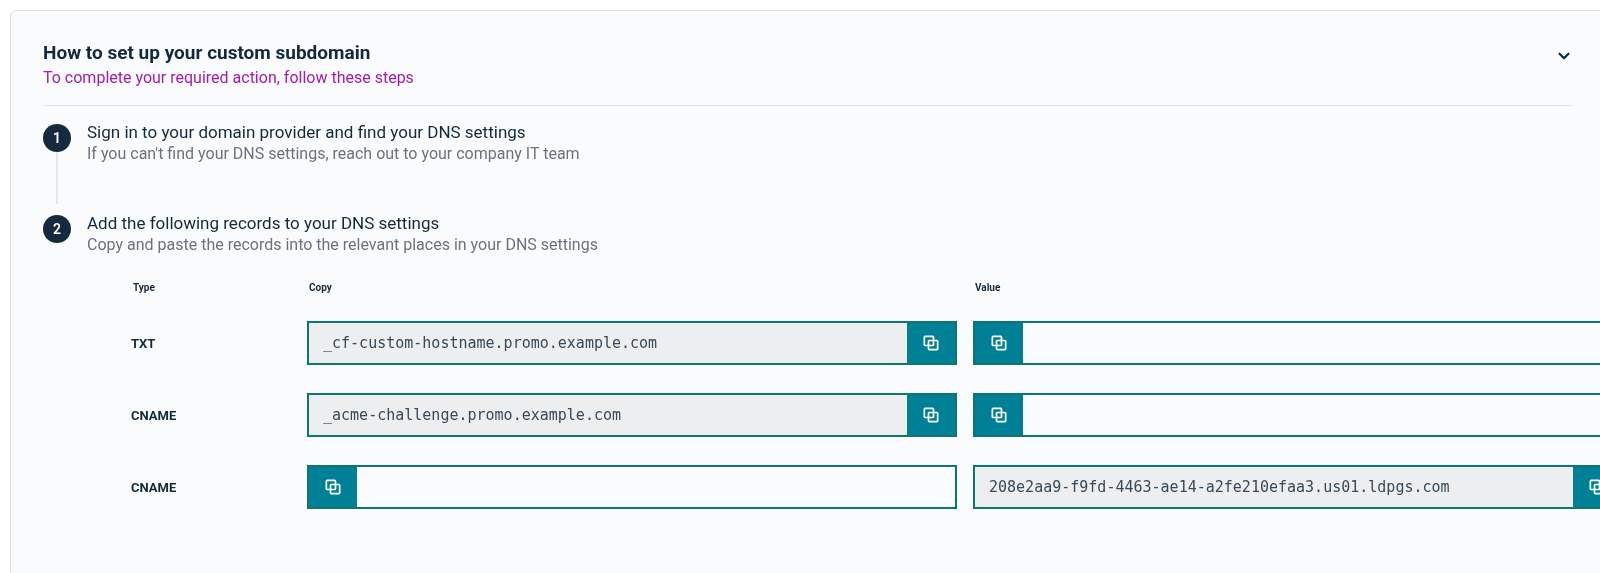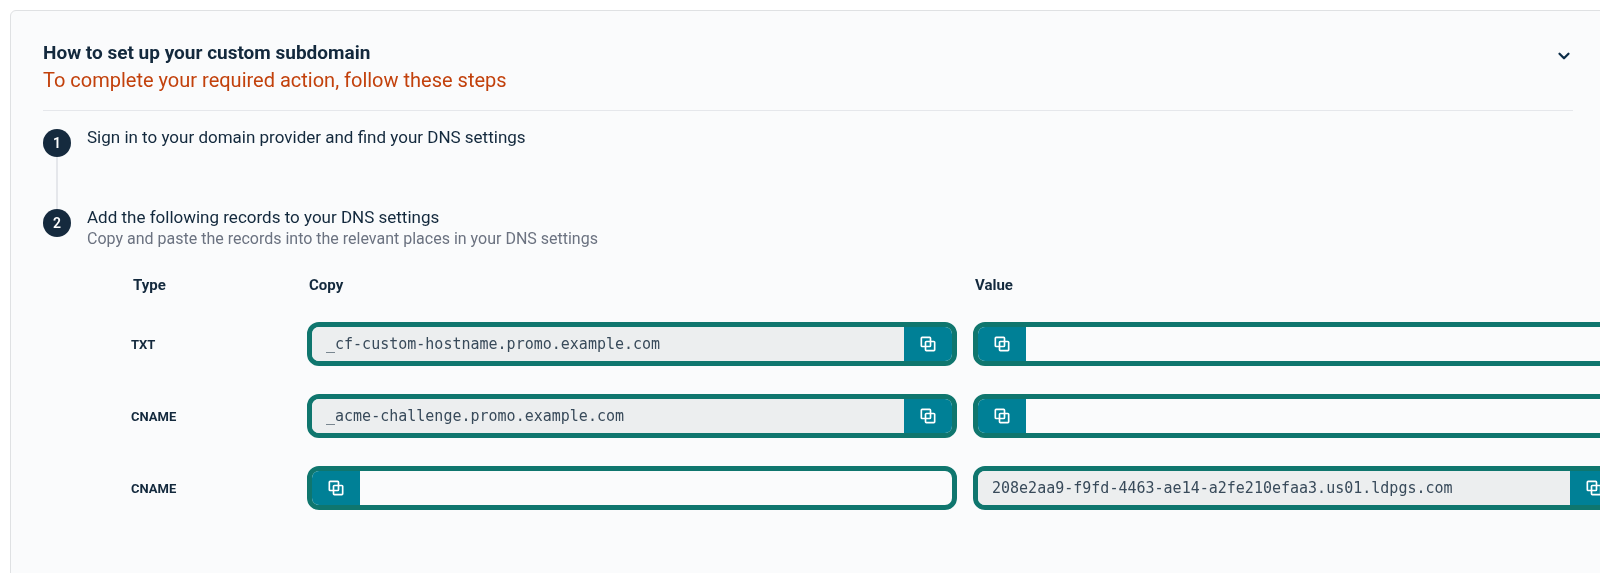--- a/index.html
+++ b/index.html
@@ -24,22 +24,22 @@
       justify-content: space-between;
       padding: 22px 24px 18px 24px;
     }
     .panel-title {
       font-size: 19px;
       font-weight: 700;
       color: #13293d;
       margin-bottom: 4px;
     }
     .panel-subtitle {
-      font-size: 20px;
-      color: #c2410c;
+      font-size: 16px;
+      color: #a21caf;
       font-weight: 400;
       text-align: center;
     }
     .chevron {
       margin-top: 6px;
       color: #0c2d48;
       cursor: pointer;
     }
     .divider {
       height: 1px;
@@ -96,37 +96,37 @@
     .dns-headers, .dns-row {
       display: grid;
       grid-template-columns: 170px 660px 660px;
       gap: 6px;
       align-items: center;
     }
     .dns-headers {
       margin-bottom: 28px;
     }
     .dns-th {
-      font-size: 15px;
+      font-size: 10px;
       font-weight: 700;
       color: #13293d;
       padding-left: 2px;
     }
     .dns-row { margin-bottom: 28px; }
     .dns-row:last-child { margin-bottom: 0; }
     .dns-type {
       font-size: 13px;
       font-weight: 700;
       color: #13293d;
     }
     .copy-field {
       display: flex;
       align-items: stretch;
-      border: 5px solid #0f766e;
-      border-radius: 12px;
+      border: 2px solid #0f766e;
+      border-radius: 0;
       overflow: hidden;
       height: 44px;
       max-width: 650px;
     }
     .copy-field input {
       flex: 1;
       border: none;
       background: #eceeef;
       font-family: ui-monospace, SFMono-Regular, "SF Mono", Menlo, Consolas, monospace;
       font-size: 15px;
@@ -164,20 +164,21 @@
 
   <div class="divider"></div>
 
   <div class="steps">
 
     <div class="step">
       <div class="connector"></div>
       <div class="step-badge">1</div>
       <div class="step-body">
         <div class="step-title">Sign in to your domain provider and find your DNS settings</div>
+        <div class="step-desc">If you can't find your DNS settings, reach out to your company IT team</div>
       </div>
     </div>
 
     <div class="step">
       <div class="step-badge">2</div>
       <div class="step-body">
         <div class="step-title">Add the following records to your DNS settings</div>
         <div class="step-desc">Copy and paste the records into the relevant places in your DNS settings</div>
 
         <div class="dns-table">

